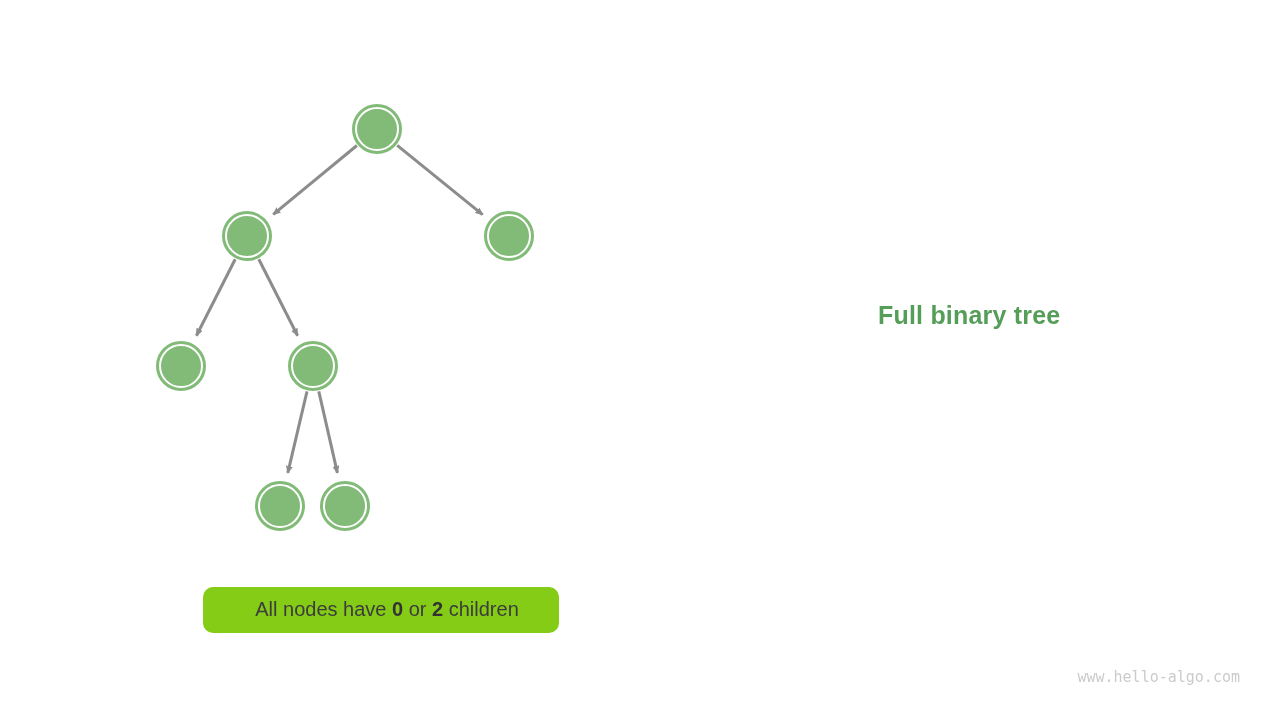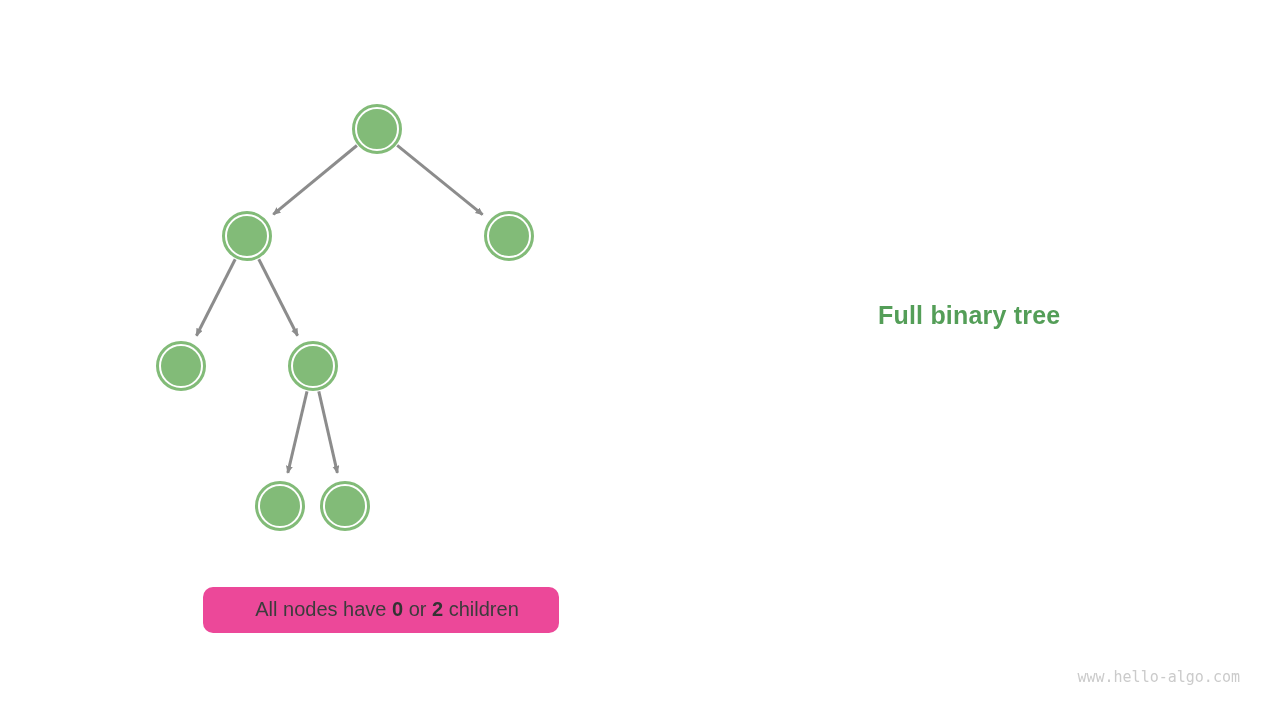--- a/index.html
+++ b/index.html
@@ -101,17 +101,17 @@
         <circle cx="280" cy="506" r="21" fill="none" stroke="#ffffff" stroke-width="2"></circle>
       </g>
       <g>
         <circle cx="345" cy="506" r="23.75" fill="#82bb78" stroke="#82bb78" stroke-width="2.5"></circle>
         <circle cx="345" cy="506" r="21" fill="none" stroke="#ffffff" stroke-width="2"></circle>
       </g>
     </svg>
 
   <div class="figure-title" style="color: rgb(84, 158, 88);">Full binary tree</div>
 
-  <div class="caption" style="background: #ec4899; color: rgb(60, 60, 60); padding-left: 33px;"><span>All nodes have </span><b>0</b><span> or </span><b>2</b><span> children</span></div>
+  <div class="caption" style="background: #84cc16; color: rgb(60, 60, 60); padding-left: 33px;"><span>All nodes have </span><b>0</b><span> or </span><b>2</b><span> children</span></div>
 
   <div class="watermark" style="color: rgb(203, 203, 203);">www.hello-algo.com</div>
 
 </div>
 
 </body></html>

